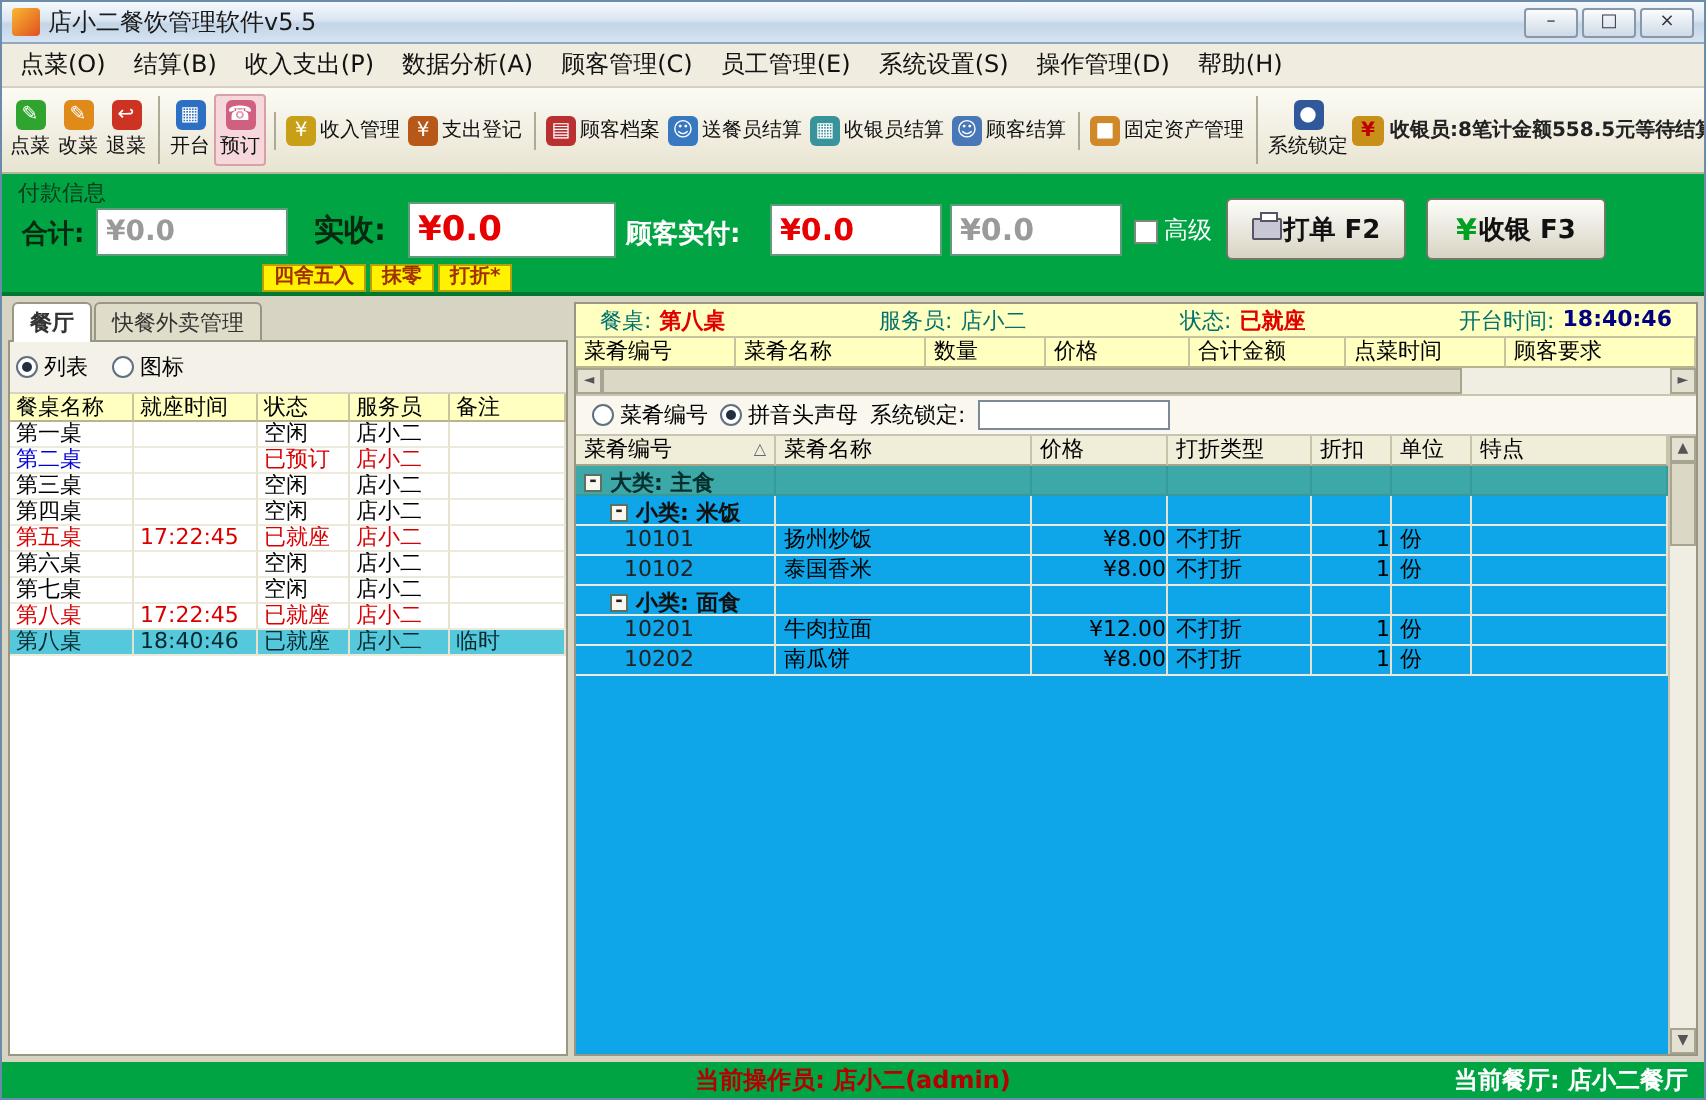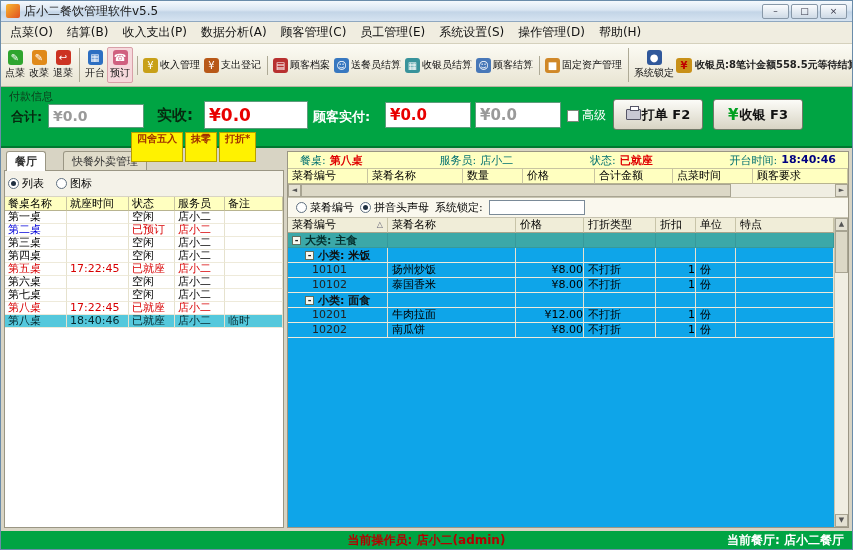--- a/index.html
+++ b/index.html
@@ -34,36 +34,36 @@
   .paylabel{position:absolute;font-weight:bold;white-space:nowrap}
   .lab-total{left:10px;top:21px;font-size:13px;color:#06290F}
   .lab-recv{left:156px;top:19px;font-size:15px;color:#06290F}
   .lab-cust{left:312px;top:21px;font-size:13px;color:#FFFFFF}
   .paybox{position:absolute;background:#fff;border:1px solid #5E9C7C;font-weight:bold;display:flex;align-items:center;padding:0 4px;white-space:nowrap}
   .box-total{left:47px;top:17px;width:96px;height:24px;font-size:14px;color:#9A9A9A}
   .box-recv{left:203px;top:14px;width:104px;height:28px;font-size:17px;color:#E80000}
   .box-cust1{left:384px;top:15px;width:86px;height:26px;font-size:15px;color:#E80000}
   .box-cust2{left:474px;top:15px;width:86px;height:26px;font-size:15px;color:#9A9A9A}
   .ybtns{position:absolute;left:130px;top:45px;display:flex;gap:2px}
-  .ybtn{background:#FFF200;border:1px solid #B8A000;font-size:10px;padding:0 5px;height:30px;line-height:12px;color:#A03000;font-weight:bold;cursor:pointer;white-space:nowrap}
+  .ybtn{background:#FFF200;border:1px solid #B8A000;font-size:10px;padding:0 5px;height:14px;line-height:12px;color:#A03000;font-weight:bold;cursor:pointer;white-space:nowrap}
   .adv{position:absolute;left:566px;top:20px;display:flex;align-items:center;gap:3px;color:#fff;font-size:12px;cursor:pointer}
   .cbx{width:12px;height:12px;background:#fff;border:1px solid #7A8A7A;flex:0 0 12px}
   .gbtn{position:absolute;display:flex;align-items:center;justify-content:center;gap:1px;background:linear-gradient(#FCFCF8,#D8D4C4);border:1px solid #707868;border-radius:3px;font-size:13px;font-weight:bold;color:#111;cursor:pointer}
   .btn-print{left:612px;top:12px;width:90px;height:31px}
   .btn-cash{left:712px;top:12px;width:90px;height:31px}
   .printer{width:15px;height:11px;position:relative;background:#C8C8D4;border:1px solid #556;border-radius:1px;flex:0 0 15px}
   .printer::before{content:'';position:absolute;left:3px;top:-4px;width:7px;height:3px;background:#fff;border:1px solid #556}
   .yen{color:#00A020;font-size:15px;font-weight:bold}
 
   
   .main{flex:1;display:flex;padding:3px;gap:3px;background:#D8D4C4;overflow:hidden}
 
   
   .leftpanel{flex:0 0 280px;display:flex;flex-direction:column;overflow:hidden}
-  .tabs{flex:0 0 19px;display:flex;gap:17px;padding-left:2px}
+  .tabs{flex:0 0 19px;display:flex;gap:1px;padding-left:2px}
   .tab{font-size:11px;padding:2px 8px;background:#E0DCCA;border:1px solid #9A9684;border-bottom:none;border-radius:3px 3px 0 0;color:#333;cursor:pointer}
   .tab.active{background:#FFFFFF;font-weight:bold;z-index:2}
   .leftbody{flex:1;background:#fff;border:1px solid #9A9684;margin-top:-1px;display:flex;flex-direction:column;overflow:hidden}
   .topctrl{flex:0 0 26px;display:flex;align-items:center;gap:12px;padding:2px 3px;background:#F4F2E8;border-bottom:1px solid #D8D4C4}
   .openbtn{width:130px;height:21px;background:linear-gradient(#FCFCF8,#DCD8C8);border:1px solid #787060;border-radius:2px;font-size:12px;font-weight:bold;cursor:pointer}
   .radio-lbl{display:flex;align-items:center;gap:3px;font-size:11px;cursor:pointer}
   .rd{width:11px;height:11px;border-radius:50%;border:1px solid #607080;background:#fff;position:relative;flex:0 0 11px;display:inline-block}
   .rd.on::after{content:"";position:absolute;left:2px;top:2px;width:5px;height:5px;border-radius:50%;background:#203040}
 
   .ttable{flex:1;overflow:hidden;font-size:11px;background:#fff}

